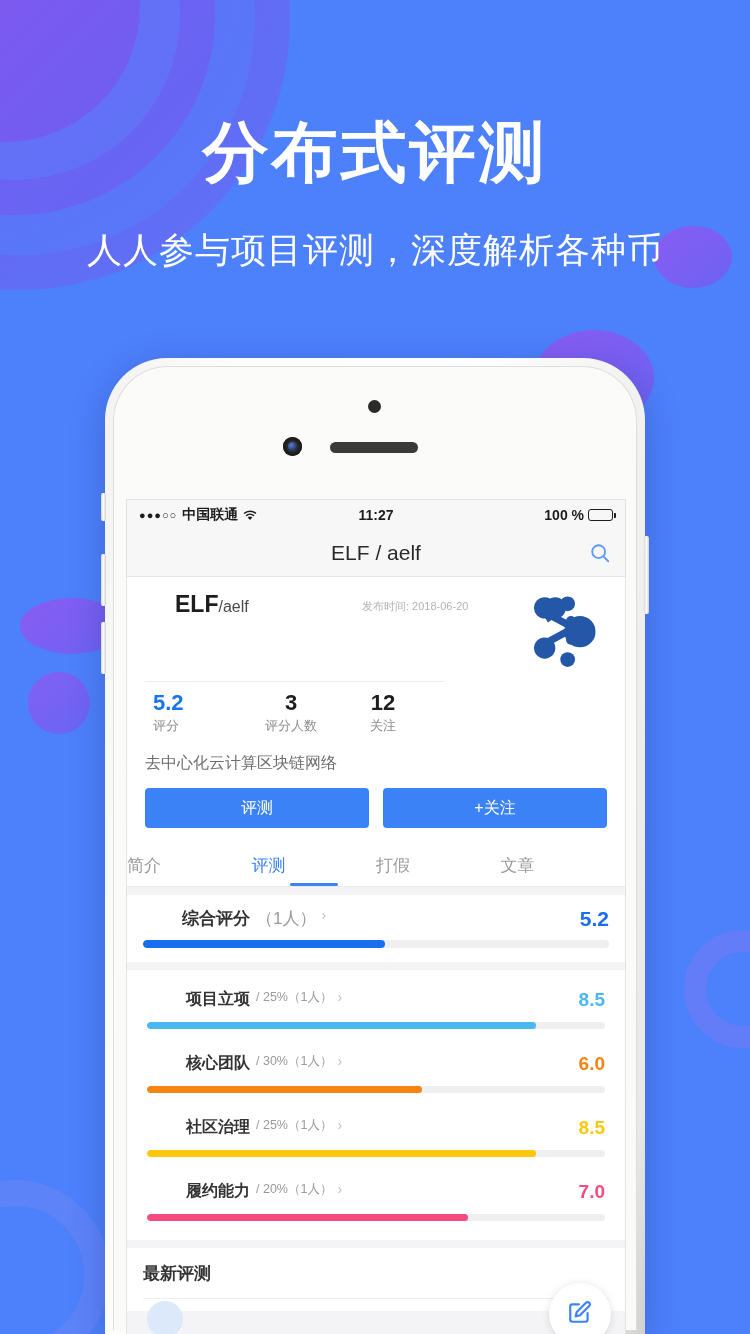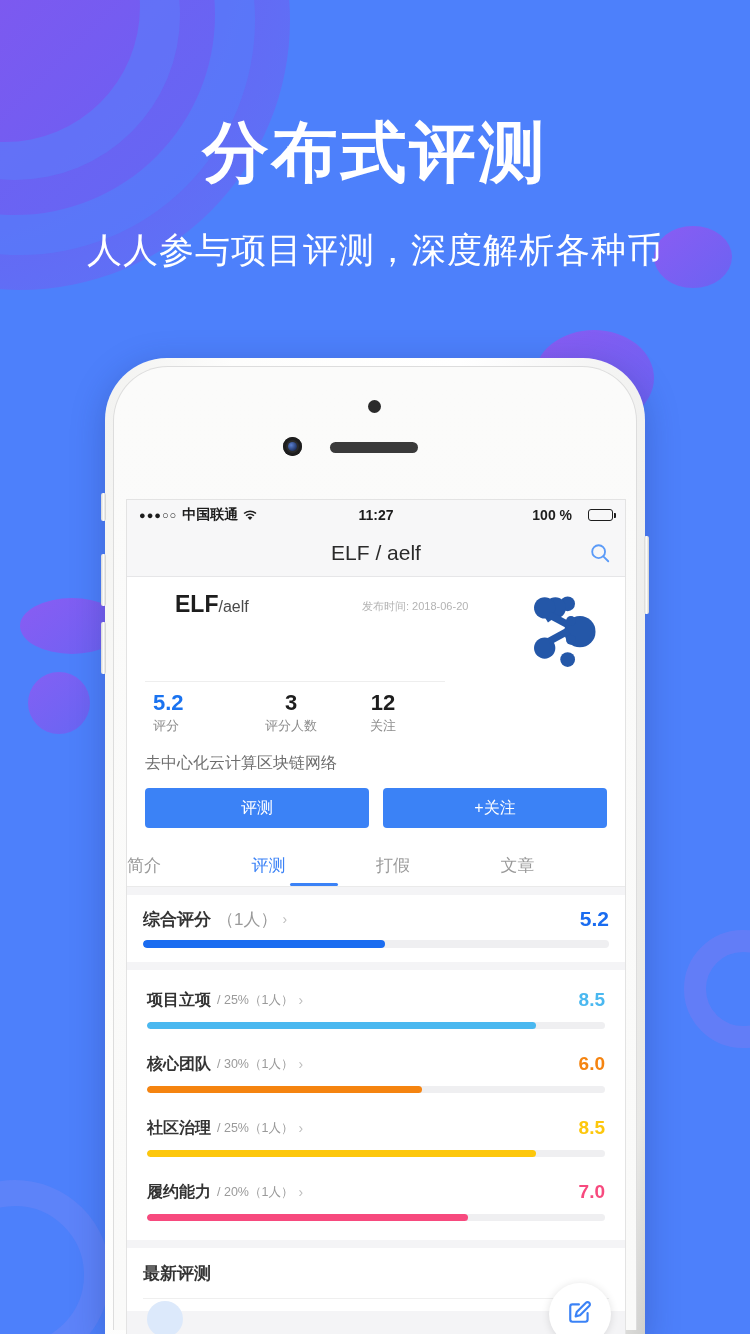--- a/index.html
+++ b/index.html
@@ -227,21 +227,21 @@
     font-weight: bold;
     color: #1d1d1d;
     box-sizing: border-box;
   }
   .sb-left { display:flex; align-items:center; gap:5px; flex:1; }
   .sb-dots { letter-spacing: 1px; font-size: 11px; }
   .sb-carrier { font-size: 14px; }
   .wifi { width:14px;height:11px;position:relative; display:inline-block;}
   .wifi svg { display:block; }
   .sb-center { flex:0 0 auto; font-size:14px; }
-  .sb-right { flex:1; display:flex; align-items:center; justify-content:flex-end; gap:16px; }
+  .sb-right { flex:1; display:flex; align-items:center; justify-content:flex-end; gap:4px; }
   .battery {
     width: 25px; height: 12px;
     border: 1px solid #1d1d1d;
     border-radius: 3px;
     position: relative;
     box-sizing: border-box;
     padding: 1px;
   }
   .battery::after {
     content:'';
@@ -379,21 +379,21 @@
   }
 
   
   .block {
     background: #fff;
     margin-top: 8px;
     padding: 12px 16px 14px 16px;
   }
   .score-row-head {
     display: flex;
-    align-items: center;
+    margin-left: 39px;
   }
   .score-title {
     font-size: 17px;
     font-weight: bold;
     color: #333;
   }
   .score-meta {
     font-size: 17px;
     color: #9a9a9a;
     margin-left: 6px;

